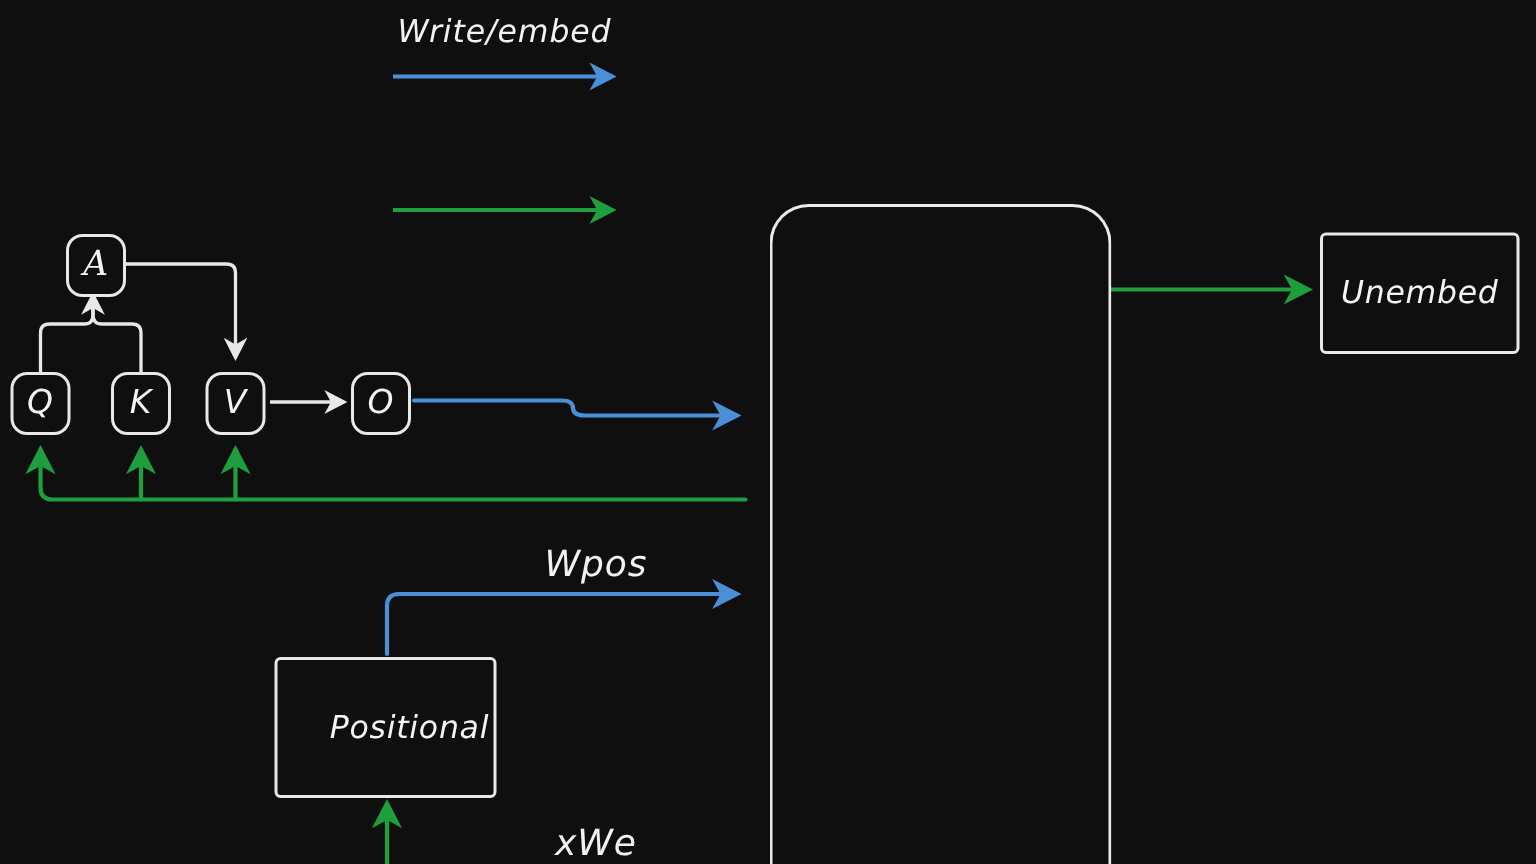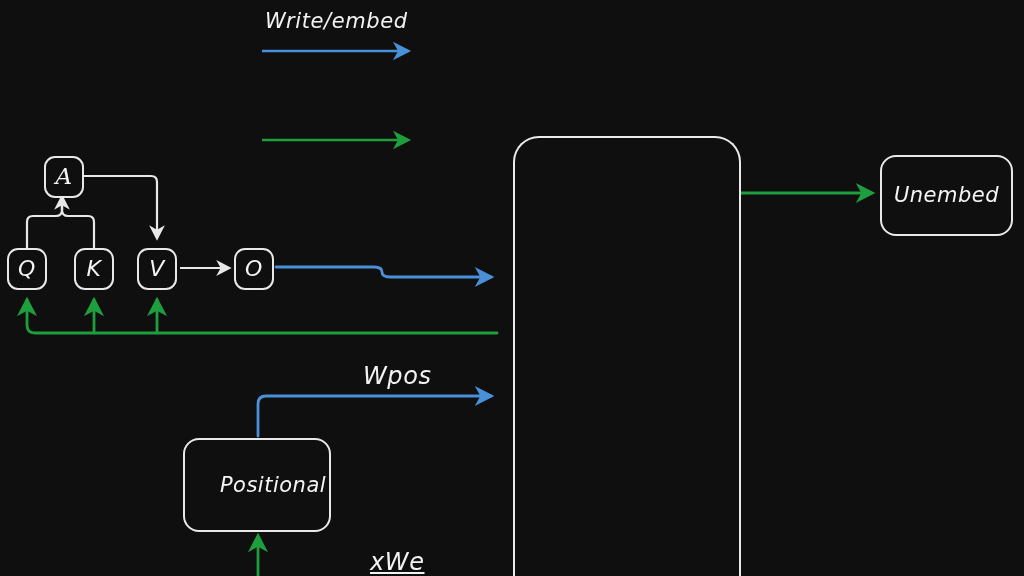--- a/index.html
+++ b/index.html
@@ -56,21 +56,21 @@
     user-select: none;
   }
   .node-sm {
     width: 40px;
     height: 42px;
     border-radius: 11px;
     font-size: 22px;
   }
   .node-sm.script { font-size: 23px; font-family: "DejaVu Serif", serif; }
   .node-box {
-    border-radius: 16px;
+    border-radius: 4px;
     font-size: 21px;
     padding: 4px 8px;
   }
   .residual {
     position: absolute;
     box-sizing: border-box;
     border: 2.4px solid #eaeaea;
     border-bottom: none;
     border-radius: 26px 26px 0 0;
     background: #0f0f0f;
@@ -114,21 +114,21 @@
     <line x1="740" y1="193" x2="872" y2="193" stroke="#1f9e3e" stroke-width="2.8" marker-end="url(#ah-green)"></line>
 
     <path d="M258,436 L258,404 Q258,396 266,396 L491,396" fill="none" stroke="#4a90d9" stroke-width="2.8" stroke-linecap="round" stroke-linejoin="round" marker-end="url(#ah-blue)"></path>
 
     <line x1="258" y1="576" x2="258" y2="536" stroke="#1f9e3e" stroke-width="2.8" marker-end="url(#ah-green)"></line>
   </svg>
 
   <div class="lbl legend-label" style="left:265px; top:9px;text-align:right;">Write/embed</div>
 
   <div class="lbl edge-label" style="left:363px; top:362px;">Wpos</div>
-  <div class="lbl edge-label" style="left:370px; top:548px;text-decoration:underline;">xWe</div>
+  <div class="lbl edge-label" style="left:370px; top:548px;">xWe</div>
 
   <div class="residual" style="left:513px; top:136px; width:228px; height:440px;"></div>
 
   <div class="node node-sm script" style="left:44px; top:156px;">A</div>
 
   <div class="node node-sm" style="left:7px; top:248px;">Q</div>
 
   <div class="node node-sm" style="left:74px; top:248px;">K</div>
 
   <div class="node node-sm" style="left:137px; top:248px;">V</div>

